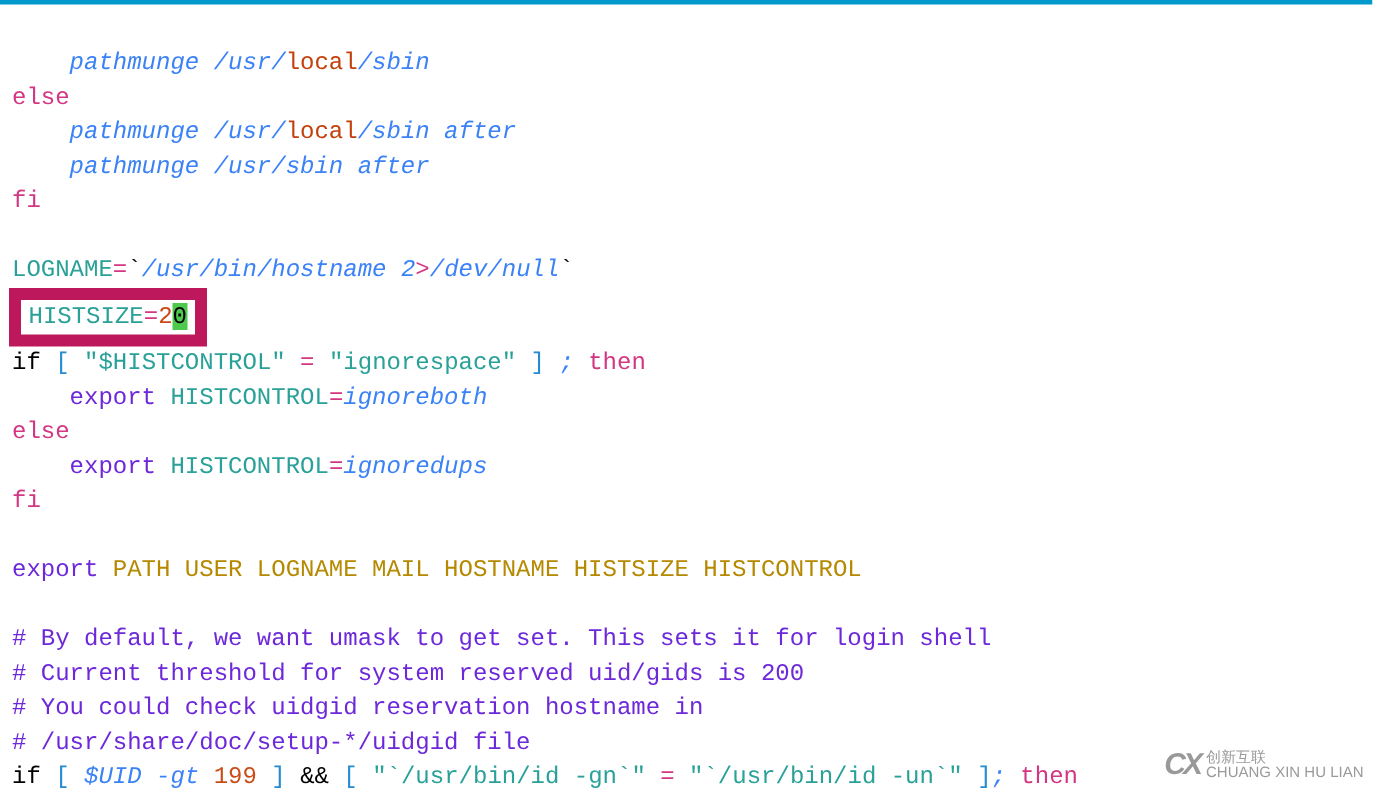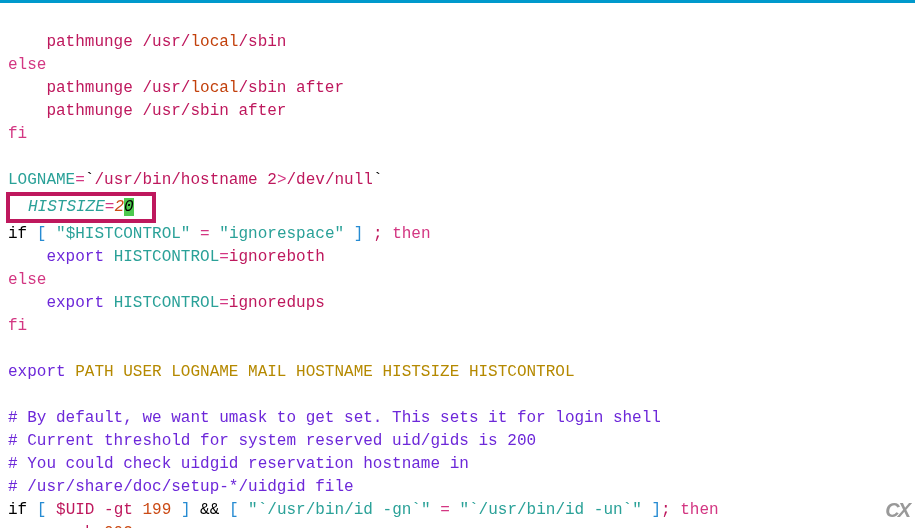--- a/index.html
+++ b/index.html
@@ -17,21 +17,21 @@
   }
   .topbar {
     height: 3px;
     background: #0099cc;
     width: 100%;
   }
   .code {
     padding: 5px 8px;
     white-space: pre;
   }
-  .t-plain { color: #be185d; }
+  .t-plain { color: #3b82f6; font-style: italic; }
   .t-else { color: #d33682; margin-top: 43px; }
   .t-fi { color: #d33682; }
   .t-if { color: #000000; }
   .t-then { color: #d33682; }
   .t-local { color: #c2410c; }
   .t-var { color: #2aa198; }
   .t-equals { color: #d33682; }
   .t-backtick { color: #000; }
   .t-num { color: #cb4b16; }
   .t-string { color: #2aa198; }
@@ -40,24 +40,23 @@
   .t-exportlist { color: #b58900; }
   .t-comment { color: #6d28d9; }
   .t-gt { color: #d33682; }
   .t-amp { color: #000; }
   .cursor-char {
     background: #4ec94e;
     color: #000;
   }
   .redbox {
     display: inline-block;
-    border: 4px solid #be185d;
-    padding: 0 18px;
+    border: 8px solid #be185d;
+    padding: 0 5px;
     margin-left: -2px;
-    font-style: italic;
   }
   .watermark {
     position: absolute;
     right: 6px;
     bottom: 6px;
     opacity: 0.85;
     display: flex;
     align-items: center;
     gap: 4px;
     font-family: sans-serif;
@@ -100,13 +99,17 @@
 <span><span class="t-comment"># By default, we want umask to get set. This sets it for login shell</span></span>
 <span><span class="t-comment"># Current threshold for system reserved uid/gids is 200</span></span>
 <span><span class="t-comment"># You could check uidgid reservation hostname in</span></span>
 <span><span class="t-comment"># /usr/share/doc/setup-*/uidgid file</span></span>
 <span><span class="t-if">if</span><span> </span><span class="t-bracket">[</span><span> </span><span class="t-plain">$UID</span><span class="t-plain"> -gt </span><span class="t-num">199</span><span> </span><span class="t-bracket">]</span><span class="t-amp"> &amp;&amp; </span><span class="t-bracket">[</span><span> </span><span class="t-string">"`/usr/bin/id -gn`"</span><span> </span><span class="t-equals">=</span><span> </span><span class="t-string">"`/usr/bin/id -un`"</span><span> </span><span class="t-bracket">]</span><span class="t-plain">; </span><span class="t-then">then</span></span>
 <span><span class="t-plain">    umask </span><span class="t-num">002</span></span>
 </div>
 
 <div class="watermark">
   <span class="wm-logo">CX</span>
+  <span class="wm-text">
+    <span>创新互联</span><br>
+    <span>CHUANG XIN HU LIAN</span>
+  </span>
 </div>
 
 </body></html>

